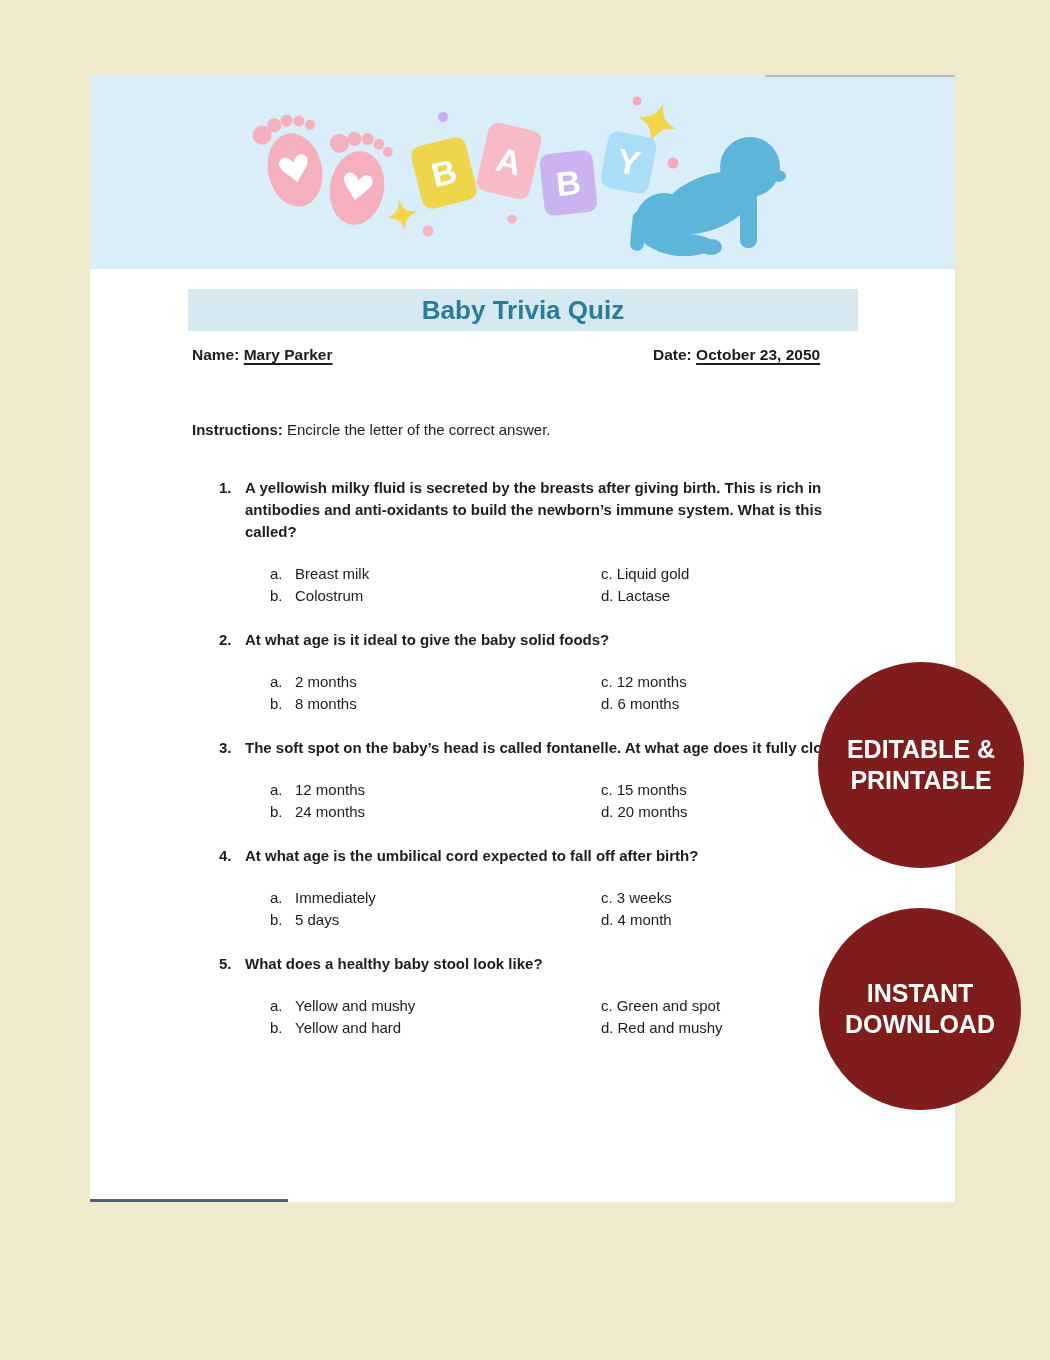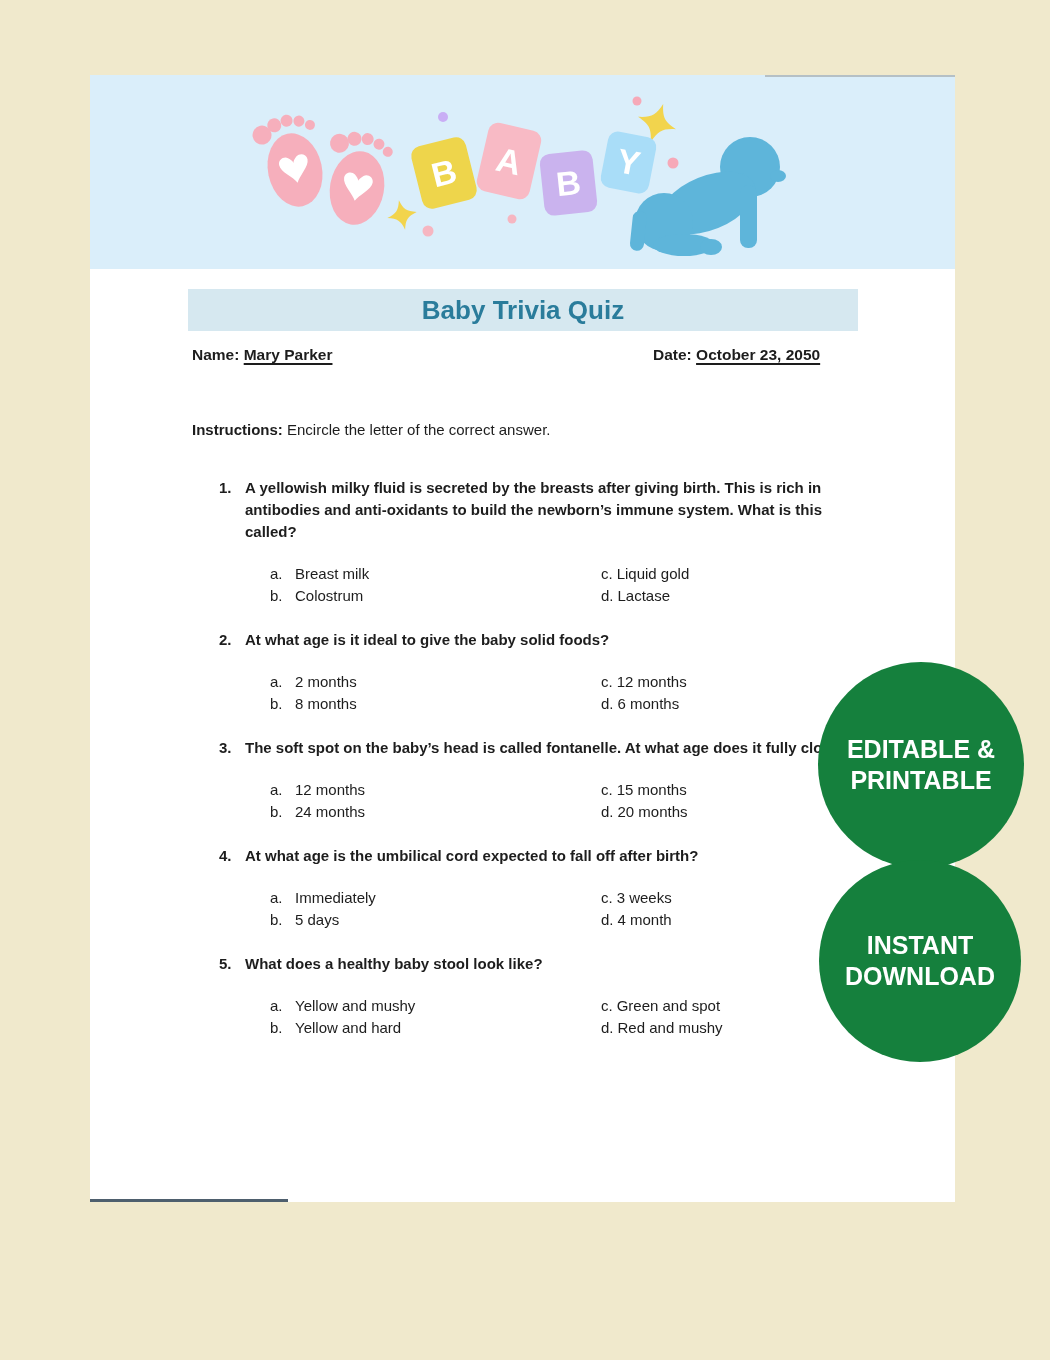--- a/index.html
+++ b/index.html
@@ -99,32 +99,32 @@
   .q-col1 { width: 331px; flex: 0 0 331px; }
   .q-col2 { flex: 1; }
   .opt-row { line-height: 22px; }
   .q-col1 .opt-letter { display: inline-block; width: 25px; }
   .q-col2 .opt-letter { margin-right: 4px; }
 
   
   .badge {
     position: absolute;
     border-radius: 50%;
-    background: #15803d;
+    background: #7f1d1d;
     display: flex; align-items: center; justify-content: center;
     text-align: center;
     color: #ffffff;
     font-weight: bold;
     font-size: 25px;
     line-height: 31px;
     white-space: pre-line;
     z-index: 5;
   }
   .badge-1 { left: 818px; top: 662px; width: 206px; height: 206px; }
-  .badge-2 { left: 819px; top: 860px; width: 202px; height: 202px; }
+  .badge-2 { left: 819px; top: 908px; width: 202px; height: 202px; }
 </style>
 </head>
 <body>
 
 <div class="canvas">
 
   <div class="page">
 
     <div class="banner">
       <svg class="banner-art" width="865" height="194" viewBox="0 0 865 194">

